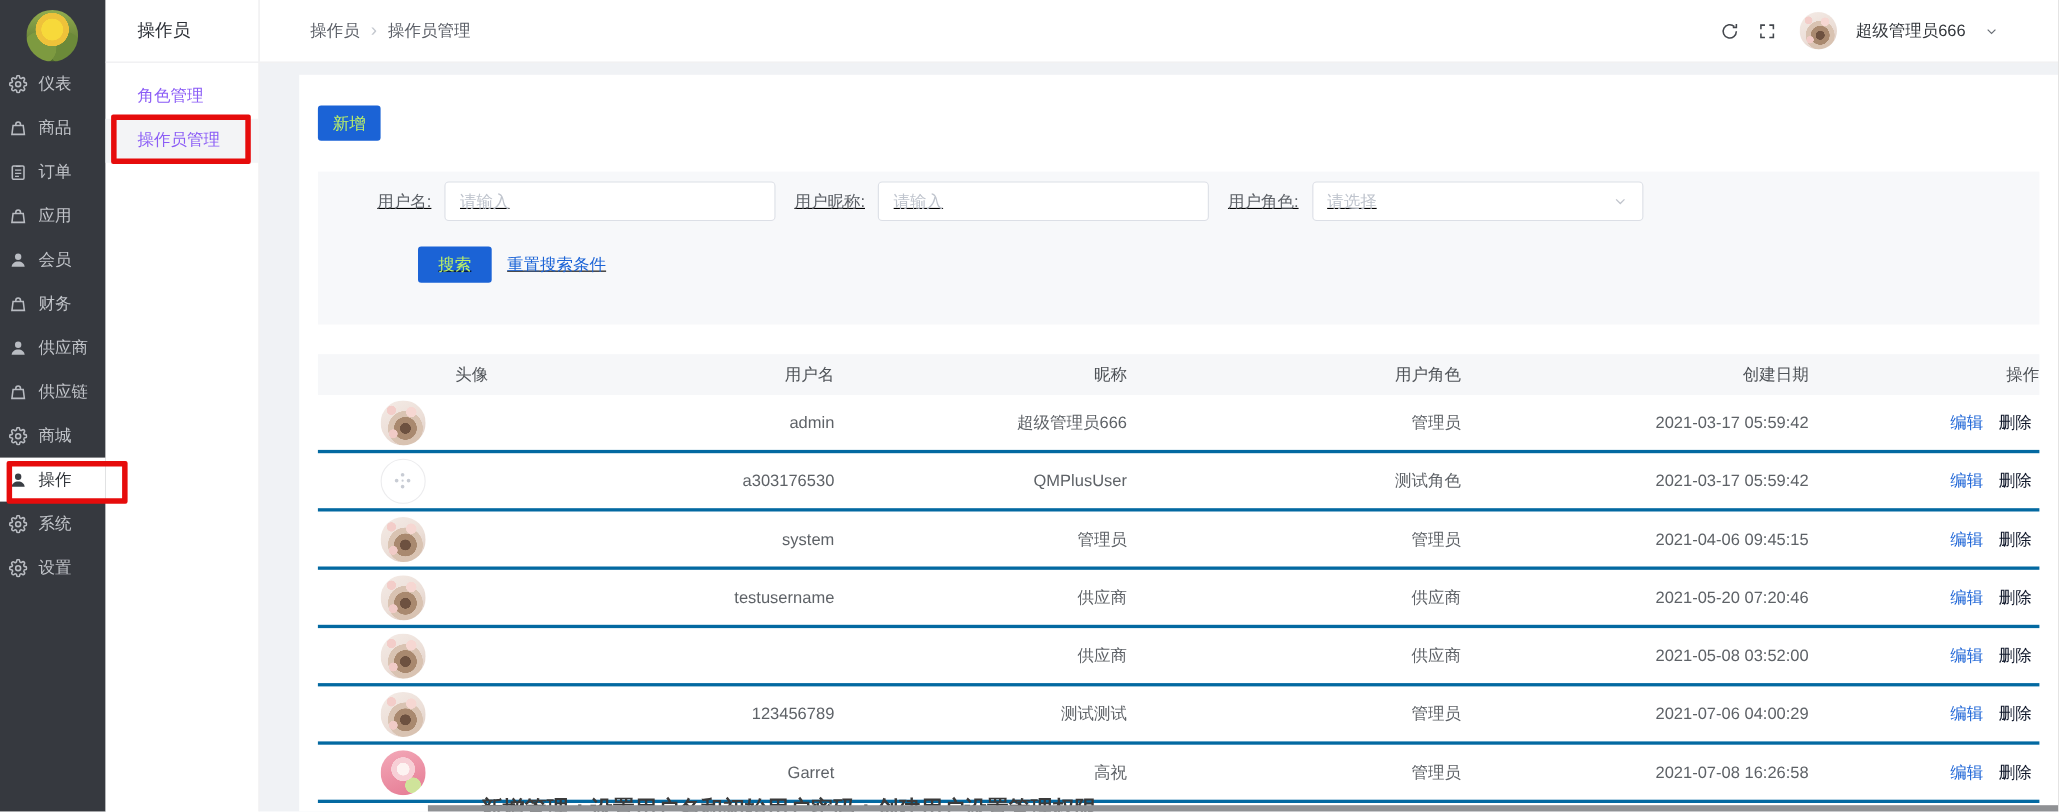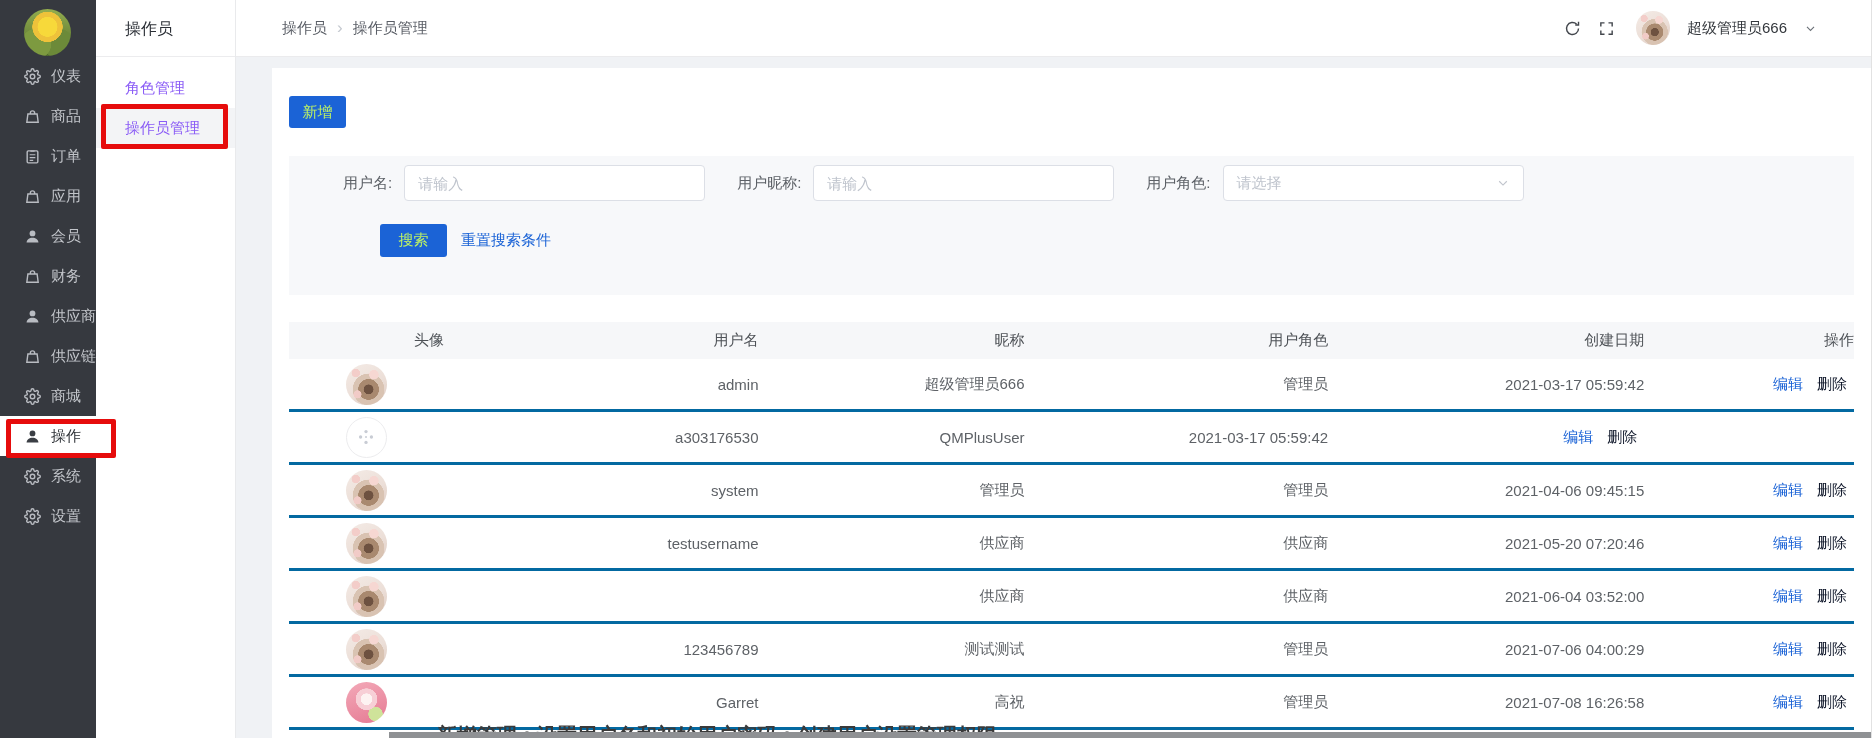--- a/index.html
+++ b/index.html
@@ -15,21 +15,21 @@
   .psidebar { position:absolute; top:0; bottom:0; left:0; width:96px; background:#36393f; z-index:2; }
   .pavatar { position:absolute; top:9px; left:24px; width:47px; height:47px; border-radius:50%; }
   .av-tulip {
     background:
       radial-gradient(circle at 50% 38%, #f7d93a 0 26%, #eec23a 27% 40%, rgba(0,0,0,0) 41%),
       radial-gradient(circle at 26% 74%, #7d9a40 0 30%, rgba(0,0,0,0) 31%),
       radial-gradient(circle at 74% 74%, #6c8a39 0 30%, rgba(0,0,0,0) 31%),
       linear-gradient(#93ad4e,#4f6a2c);
   }
   #pnav { position:absolute; top:56px; left:0; right:0; }
-  .pitem { height:40px; display:flex; align-items:center; padding-left:24px; gap:10px; color:#c2c5ca; font-size:15px; cursor:pointer; }
+  .pitem { height:40px; display:flex; align-items:center; padding-left:8px; gap:10px; color:#c2c5ca; font-size:15px; cursor:pointer; }
   .pitem .ic { font-size:17px; color:#b9bcc2; }
   .pitem.active { background:#fff; color:#2e3237; }
   .pitem.active .ic { color:#3a3e44; }
 
   
   .ssidebar { position:absolute; top:0; bottom:0; left:96px; width:140px; background:#fff; border-right:1px solid #e9eaec; z-index:2; }
   .stitle { height:57px; line-height:57px; padding-left:29px; font-size:16px; color:#2b2f36; border-bottom:1px solid #ececee; }
   #snav { margin-top:11px; }
   .sitem { height:40px; line-height:40px; padding-left:29px; font-size:15px; color:#8b5cf6; cursor:pointer; }
   .sitem.active { background:#f3f4f6; }
@@ -56,24 +56,24 @@
       linear-gradient(160deg,#f3a9b8 0%,#e57a93 100%);
   }
   .uname { font-size:15px; color:#33373c; cursor:pointer; }
   .chev { font-size:13px; color:#6b7077; cursor:pointer; }
 
   
   .content-bg { position:absolute; top:57px; left:236px; right:0; bottom:0; background:#f0f2f5; }
   .card { position:absolute; top:68px; left:272px; right:0; height:670px; background:#fff; padding:28px 17px 0; z-index:1; }
   .btn { border:none; border-radius:3px; background:#1b63d6; color:#bef264; cursor:pointer; font-family:inherit; }
   .btn-add { width:57px; height:32px; font-size:15px; }
-  .panel { margin-top:28px; height:139px; background:#f7f8fa; }
+  .panel { margin-top:28px; height:139px; background:#f7f8fa;text-decoration:underline; }
   .frow1 { display:flex; align-items:center; padding:9px 0 0 54px; }
   .flabel { font-size:15px; color:#5c6066; margin-right:12px; white-space:nowrap; }
-  .gap1 { margin-left:32px; }
+  .gap1 { margin-left:17px; }
   .inp { width:301px; height:36px; border:1px solid #dcdfe6; border-radius:4px; background:#fff; font-size:15px; padding:0 13px; color:#333; font-family:inherit; }
   .inp::placeholder { color:#bfc4cd; }
   .sel { display:flex; align-items:center; justify-content:space-between; cursor:pointer; }
   .sel .ph { color:#bfc4cd; font-size:15px; }
   .sel-arrow { color:#c0c4cc; font-size:14px; }
   .frow2 { display:flex; align-items:center; margin:23px 0 0 91px; gap:14px; }
   .btn-search { width:67px; height:33px; font-size:15px; }
   .reset-link { color:#1b63d6; font-size:15px; text-decoration:none; cursor:pointer; }
 
   
@@ -304,20 +304,21 @@
                     <circle cx="12" cy="18.5" r="2"></circle>
                     <circle cx="5.5" cy="12" r="2"></circle>
                     <circle cx="18.5" cy="12" r="2"></circle>
                     <circle cx="12" cy="12" r="1.2"></circle>
                   </svg>
                 </span>
               </div>
             </div>
             <span>a303176530</span>
             <span>QMPlusUser</span>
+            <span>测试角色</span>
             <span>2021-03-17 05:59:42</span>
             <div class="actions"><a class="a-edit">编辑</a><a class="a-del">删除</a></div>
           </div>
           <div class="trow">
             <div>
               <div class="avatar av-cat"></div>
             </div>
             <span>system</span>
             <span>管理员</span>
             <span>管理员</span>
@@ -334,21 +335,21 @@
             <span>2021-05-20 07:20:46</span>
             <div class="actions"><a class="a-edit">编辑</a><a class="a-del">删除</a></div>
           </div>
           <div class="trow">
             <div>
               <div class="avatar av-cat"></div>
             </div>
             <span></span>
             <span>供应商</span>
             <span>供应商</span>
-            <span>2021-06-04 03:52:00</span>
+            <span>2021-05-08 03:52:00</span>
             <div class="actions"><a class="a-edit">编辑</a><a class="a-del">删除</a></div>
           </div>
           <div class="trow">
             <div>
               <div class="avatar av-cat"></div>
             </div>
             <span>123456789</span>
             <span>测试测试</span>
             <span>管理员</span>
             <span>2021-07-06 04:00:29</span>

